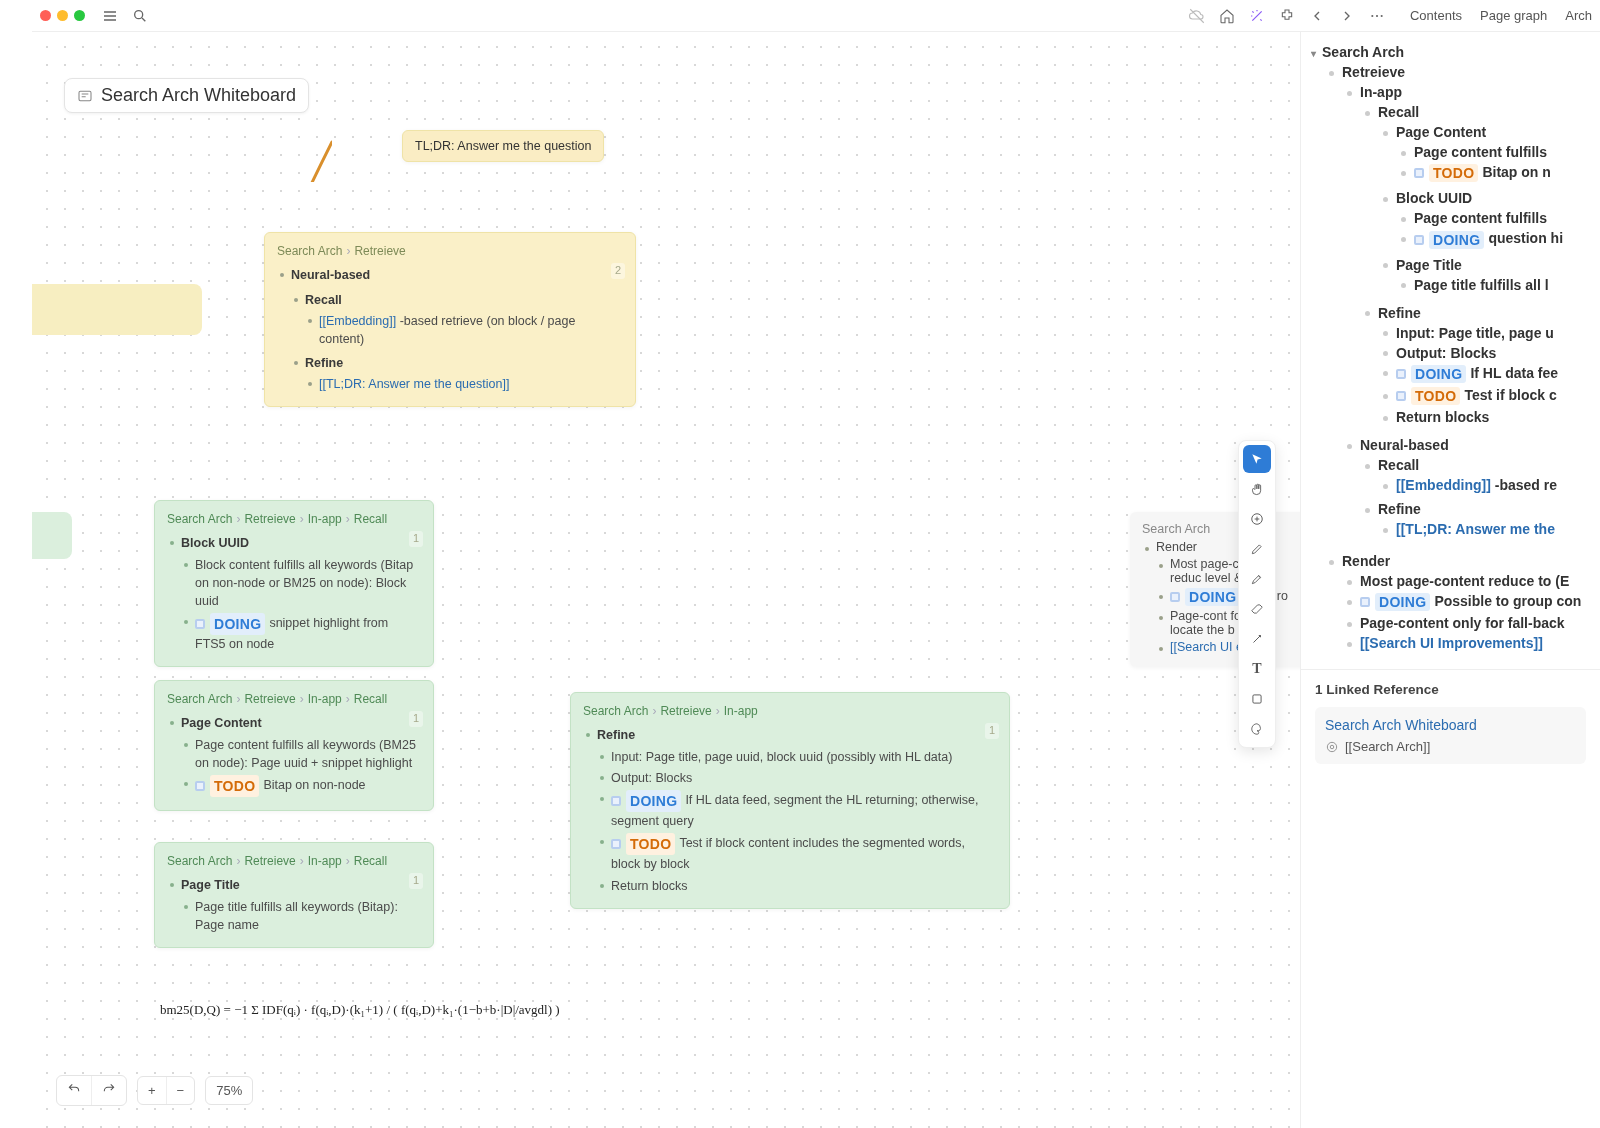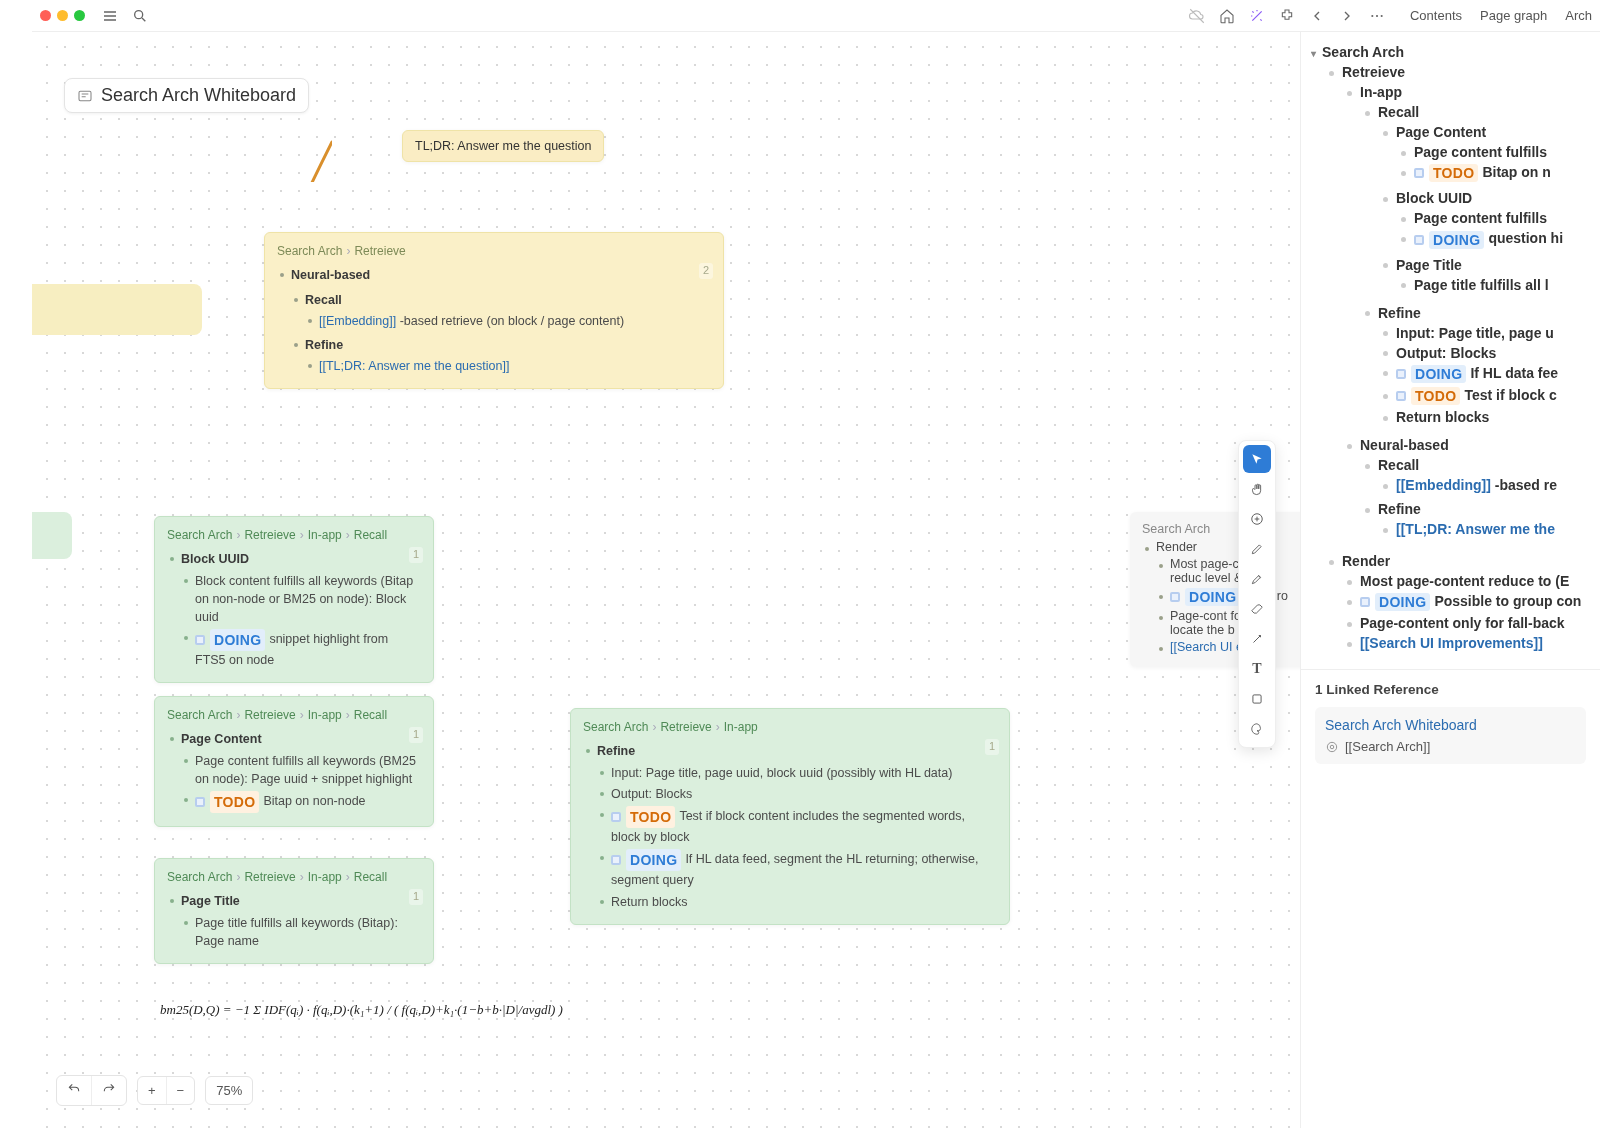--- a/index.html
+++ b/index.html
@@ -16,21 +16,21 @@
 .top-tabs span{cursor:pointer;}
 .main { display:flex; flex:1; min-height:0;}
 .canvas-wrap { flex:1; position:relative; overflow:hidden; }
 .dotgrid { position:absolute; inset:0; background-image: radial-gradient(#d8d8d8 1px, transparent 1px); background-size: 18px 18px; background-position: 6px 6px;}
 .title-pill { position:absolute; top:46px; left:32px; background:#fff; border:1px solid #e4e4e4; border-radius:8px; padding:6px 12px; display:flex; align-items:center; gap:8px; box-shadow:0 1px 3px rgba(0,0,0,.06); font-size:18px; color:#333;}
 .title-pill svg{color:#888;}
 
 .block { position:absolute; border-radius:6px; padding:10px 12px; font-size:12.5px; line-height:1.45; box-shadow:0 1px 4px rgba(0,0,0,.05);}
 .block.yellow{ background:#faf0c8; border:1px solid #efe3a7;}
 .block.yellow2{ background:#faedc4; border:1px solid #efe3a7;}
-.block.green{ background:#dbefdd; border:1px solid #c3e2c5;margin-top:16px;}
+.block.green{ background:#dbefdd; border:1px solid #c3e2c5;}
 .block .crumbs{ font-size:12px; color:#7d8a57; margin-bottom:6px;}
 .block.green .crumbs{ color:#4f8a56;}
 .crumbs .sep{ color:#aab; margin:0 4px;}
 .block .hdr{ font-weight:600; margin:6px 0 2px; color:#3a3a3a;}
 .bullets{ list-style:none; padding-left:0;}
 .bullets li{ position:relative; padding-left:14px; margin:3px 0; color:#4b4b4b;}
 .bullets li::before{ content:""; position:absolute; left:3px; top:7px; width:4px; height:4px; border-radius:50%; background:#9aa08a;}
 .block.green .bullets li::before{ background:#87b08c;}
 .sub{ padding-left:14px; }
 .linkish{ color:#2b6cb0; }
@@ -48,21 +48,21 @@
 
 .bottom-bar{ position:absolute; left:24px; bottom:22px; display:flex; gap:10px; align-items:center;}
 .pill-group{ display:flex; border:1px solid #e4e4e4; border-radius:6px; background:#fff; overflow:hidden;}
 .pill-group .p{ padding:6px 10px; color:#555; cursor:pointer;}
 .pill-group .p + .p{ border-left:1px solid #eee;}
 .zoom-val{ padding:6px 10px; border:1px solid #e4e4e4; border-radius:6px; background:#fff; color:#555;}
 
 .strokes{ position:absolute; inset:0; pointer-events:none;}
 .strokes path{ fill:none; stroke-linecap:round; stroke-linejoin:round;}
 
-.formula{ position:absolute; font-family: "Times New Roman", serif; font-size:13px; color:#222; font-style: italic;}
+.formula{ position:absolute; font-family: "Times New Roman", serif; font-size:13px; color:#222; }
 
 
 .panel{ width:300px; border-left:1px solid #eee; background:#fff; overflow-y:auto; font-size:14px; color:#444; padding-bottom:30px;}
 .tree{ padding:8px 6px 6px 6px;}
 .tree ul{ list-style:none; padding-left:18px;}
 .tree > ul{ padding-left:4px;}
 .tree li{ margin:4px 0; white-space:nowrap; overflow:hidden; text-overflow:ellipsis;}
 .tree .caret::before{ content:"▾"; font-size:10px; color:#888; margin-right:6px; display:inline-block;}
 .tree .dotb::before{ content:""; display:inline-block; width:5px; height:5px; border-radius:50%; background:#ccc; margin-right:8px; vertical-align:middle;}
 .tree .bold{ font-weight:600; color:#333;}
@@ -163,21 +163,21 @@
         <span>Search Arch Whiteboard</span>
       </div>
 
       <div class="partial-yellow">l-based</div>
       <div class="partial-green">p</div>
 
       <div class="block yellow2" style="left:370px; top:98px; padding:6px 12px;">
         <span>TL;DR: Answer me the question</span>
       </div>
 
-      <div class="block yellow" style="left:232px; top:200px; width:460px;">
+      <div class="block yellow" style="left:232px; top:200px; width:372px;">
         <div class="crumbs">
           <span>Search Arch</span><span class="sep">›</span><span>Retreieve</span>
         </div>
         <div class="cnt">2</div>
         <ul class="bullets">
           <li class="hdr">Neural-based</li>
           <ul class="bullets sub">
             <li class="hdr">Recall</li>
             <ul class="bullets sub">
               <li><span class="linkish">[[<span>Embedding</span>]]</span><span> -based retrieve (on block / page content)</span></li>
@@ -234,22 +234,22 @@
       <div class="block green" style="left:538px; top:660px; width:440px;">
         <div class="crumbs">
           <span>Search Arch</span><span class="sep">›</span><span>Retreieve</span><span class="sep">›</span><span>In-app</span>
         </div>
         <div class="cnt">1</div>
         <ul class="bullets">
           <li class="hdr">Refine</li>
           <ul class="bullets sub">
             <li>Input: Page title, page uuid, block uuid (possibly with HL data)</li>
             <li>Output: Blocks</li>
+            <li><span class="tsq"></span><span class="tag doing">DOING</span><span>If HL data feed, segment the HL returning; otherwise, segment query</span></li>
             <li><span class="tsq"></span><span class="tag todo">TODO</span><span>Test if block content includes the segmented words, block by block</span></li>
-            <li><span class="tsq"></span><span class="tag doing">DOING</span><span>If HL data feed, segment the HL returning; otherwise, segment query</span></li>
             <li>Return blocks</li>
           </ul>
         </ul>
       </div>
 
       <div class="sidecard" style="left:1098px; top:480px; width:185px;">
         <div class="crumbs" style="color:#888"><span>Search Arch</span></div>
         <ul class="bullets" style="margin-top:4px">
           <li class="hdr">Render</li>
           <ul class="bullets sub">

